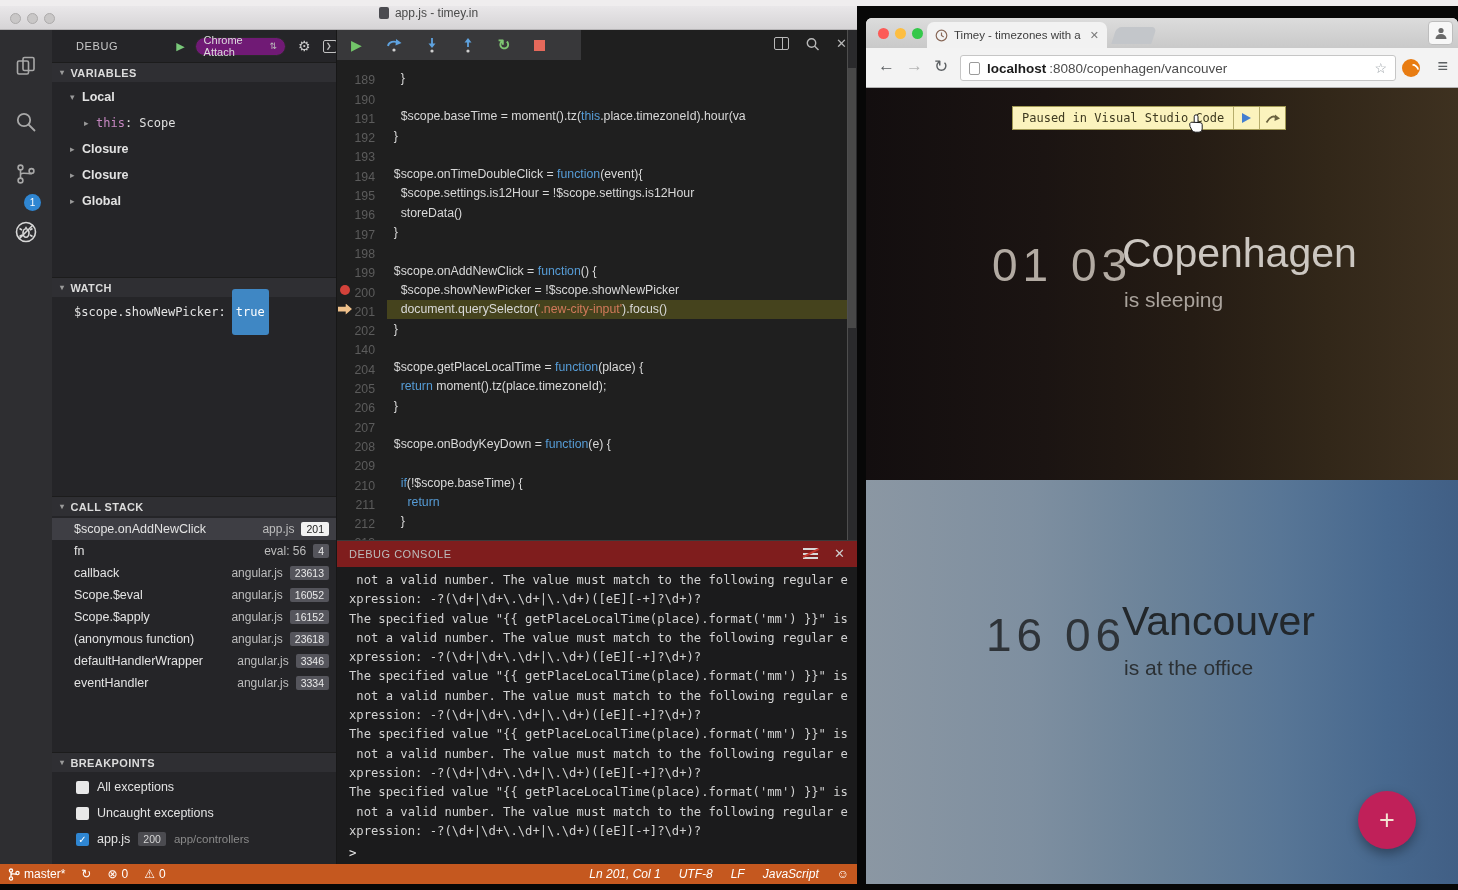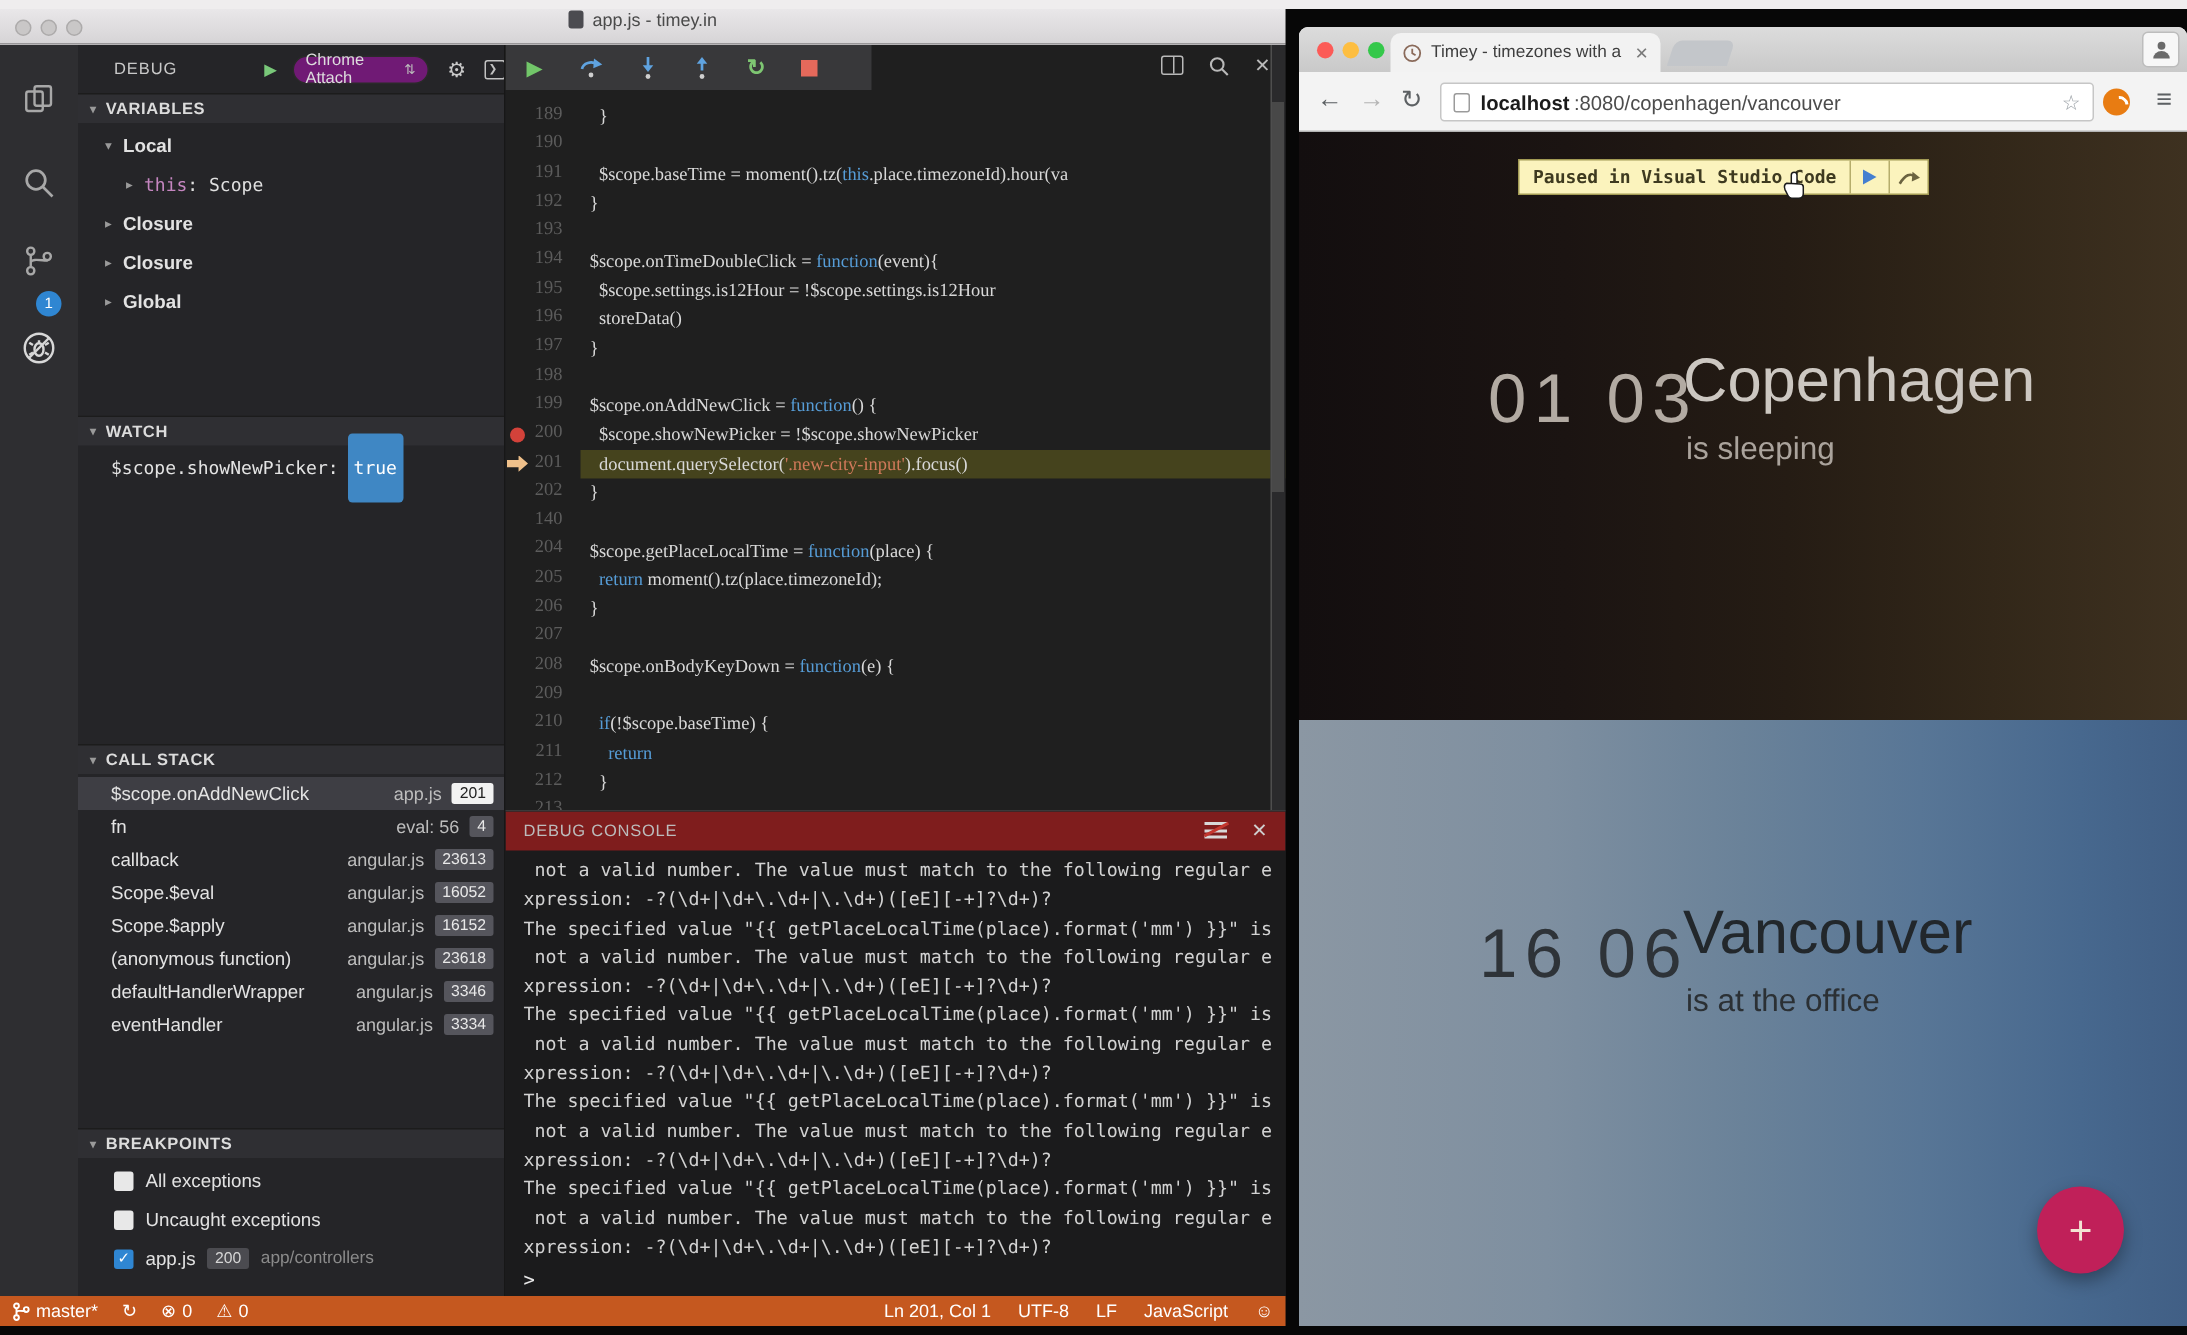--- a/index.html
+++ b/index.html
@@ -77,21 +77,21 @@
     display:flex; align-items:center; gap:24px; padding-left:14px; z-index:5; }
   [data-name="continue-button"] { color:#72c669; font-size:14px; }
   [data-name="restart-button"] { color:#7ec672; font-size:15px; font-weight:bold; }
   [data-name="stop-button"] { width:11px; height:11px; background:#e5695b; }
   .editor-actions { position:absolute; right:10px; top:6px; display:flex; gap:16px; z-index:5; align-items:center; }
   .ed-act { color:#b9b9b9; font-size:13px; }
   .split-icon { width:15px; height:13px; border:1.4px solid #b9b9b9; border-radius:2px; position:relative; }
   .split-icon::after { content:""; position:absolute; left:50%; top:0; bottom:0; width:1.4px; background:#b9b9b9; }
 
   [data-name="code-area"] { position:absolute; left:0; top:38px; width:520px; }
-  .cl { display:flex; height:19.3px; align-items:flex-start; font-family:Liberation Serif, serif; font-size:12.3px; }
+  .cl { display:flex; height:19.3px; align-items:flex-end; font-family:Liberation Sans, sans-serif; font-size:12.3px; }
   .cl-marker { width:16px; height:100%; position:relative; flex:none; }
   .bp-dot { position:absolute; left:3px; top:4.5px; width:10px; height:10px; border-radius:50%; background:#d3423a; }
   .exec-arrow { position:absolute; left:1px; top:4px; width:14px; height:11px; background:#efc08a;
     clip-path:polygon(0 28%, 55% 28%, 55% 0, 100% 50%, 55% 100%, 55% 72%, 0 72%); }
   .cl-num { width:34px; flex:none; text-align:right; padding-right:12px; color:#5c5c5c; }
   .cl-text { flex:1; white-space:pre; overflow:hidden; color:#d8d8d8; height:100%; display:flex; align-items:center; }
   .cl.current .cl-text { background:#45431d; }
   .tk-k { color:#569cd6; }
   .tk-s { color:#d0795a; }
   [data-name="editor-scrollbar"] { position:absolute; right:0; top:0; width:10px; height:510px; background:#2a2a2c; border-left:1px solid #4e4e4e; }
@@ -111,21 +111,21 @@
   [data-name="console-close-button"] { color:#cfcfcf; font-size:13px; }
   [data-name="console-output"] { position:absolute; left:12px; top:32px; width:500px; }
   .con-line { height:19.3px; white-space:pre; overflow:hidden; font-family:"DejaVu Sans Mono", monospace; font-size:12.2px; color:#d2d2d2; }
   [data-name="console-prompt"] { position:absolute; left:12px; top:304px; font-family:"DejaVu Sans Mono", monospace; font-size:12.5px; color:#e8e8e8; }
 
   
   [data-name="status-bar"] { position:absolute; left:0; top:858px; width:857px; height:20px; background:#c5581f;
     display:flex; align-items:center; color:#fff; font-size:12px; }
   .sb-item { display:flex; align-items:center; gap:4px; margin-right:16px; }
   .sb-left { display:flex; margin-left:8px; align-items:flex-start; }
-  .sb-right { position:absolute; right:8px; display:flex; align-items:flex-end; }
+  .sb-right { position:absolute; right:8px; display:flex; align-items:flex-end;font-style:italic; }
   .sb-right .sb-item { margin-right:0; margin-left:18px; }
 
   
   [data-name="chrome-window"] { position:absolute; left:866px; top:18px; width:592px; height:866px; background:#fff;
     border-radius:6px 6px 0 0; overflow:hidden; }
   [data-name="chrome-tabbar"] { position:absolute; left:0; top:0; width:592px; height:30px;
     background:linear-gradient(#dcdcdc,#c9c9c9); }
   .ch-l1{left:12px; top:10px; background:#fc5b57;} .ch-l2{left:29px; top:10px; background:#fdbe41;} .ch-l3{left:46px; top:10px; background:#34c84a;}
   [data-name="browser-tab"] { position:absolute; left:61px; top:4px; width:180px; height:26px; background:#f2f2f2;
     border-radius:7px 7px 0 0; display:flex; align-items:center; padding:0 8px; gap:6px; }
@@ -163,21 +163,21 @@
   .city-name { position:absolute; font-size:41px; font-weight:300; }
   .city-status { position:absolute; font-size:21px; font-weight:300; }
   [data-name="copenhagen-time"] { left:126px; top:150px; color:#b2aaa2; }
   [data-name="copenhagen-name"] { left:256px; top:142px; color:#ccc7c1; }
   [data-name="copenhagen-status"] { left:258px; top:200px; color:#aaa39c; }
   [data-name="vancouver-time"] { left:120px; top:128px; color:#2e3338; }
   [data-name="vancouver-name"] { left:256px; top:118px; color:#22272b; }
   [data-name="vancouver-status"] { left:258px; top:176px; color:#2b3034; }
 
   [data-name="paused-banner"] { position:absolute; left:146px; top:18px; height:24px; background:#fbf3bd;
-    border:1px solid #a29a54; display:flex; align-items:stretch;font-weight:bold; }
+    border:1px solid #a29a54; display:flex; align-items:stretch; }
   .pb-text { font-family:"DejaVu Sans Mono", monospace; font-size:12px; color:#3e3a20; display:flex; align-items:center; padding:0 9px; }
   .pb-btn { width:26px; display:flex; align-items:center; justify-content:center; border-left:1px solid #b6ad6c; }
   .resume-tri { width:0; height:0; border-left:9px solid #447fd0; border-top:5.5px solid transparent; border-bottom:5.5px solid transparent; }
   [data-name="cursor-pointer"] { position:absolute; left:322px; top:26px; }
 
   [data-name="add-city-fab"] { position:absolute; left:492px; top:311px; width:58px; height:58px; border-radius:50%;
     background:#c02059; box-shadow:0 5px 12px rgba(0,0,0,.35); display:flex; align-items:center; justify-content:center;
     color:#f3e3d3; font-size:27px; font-weight:300; }
 </style>
 </head>

